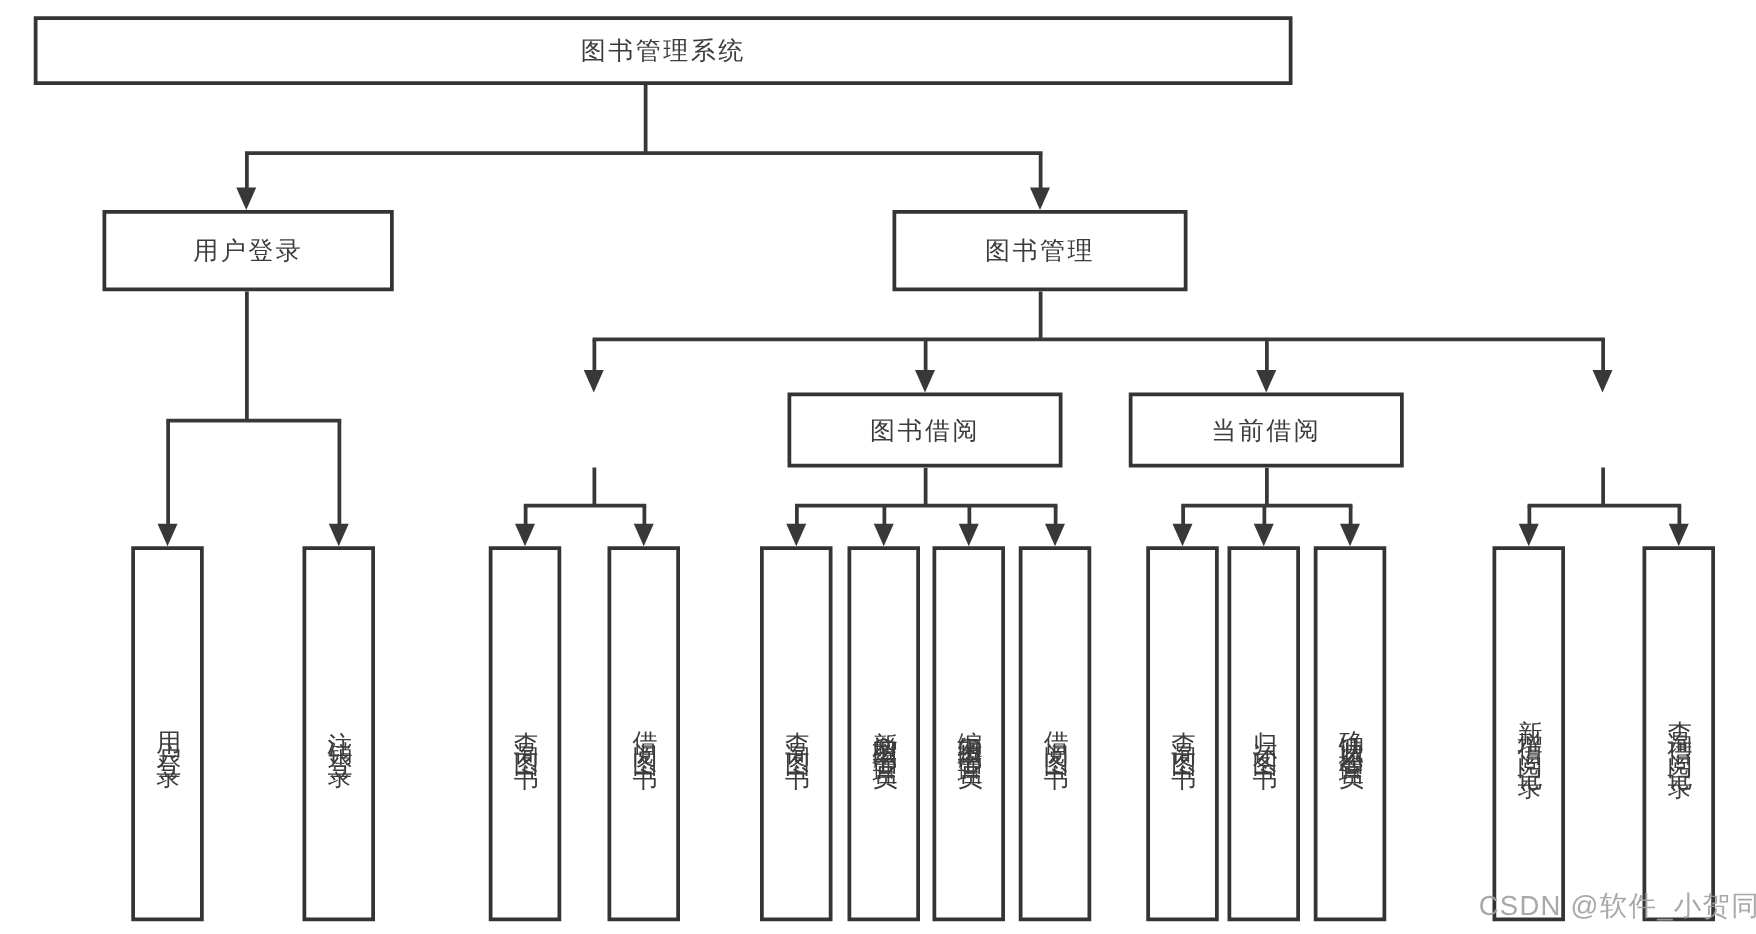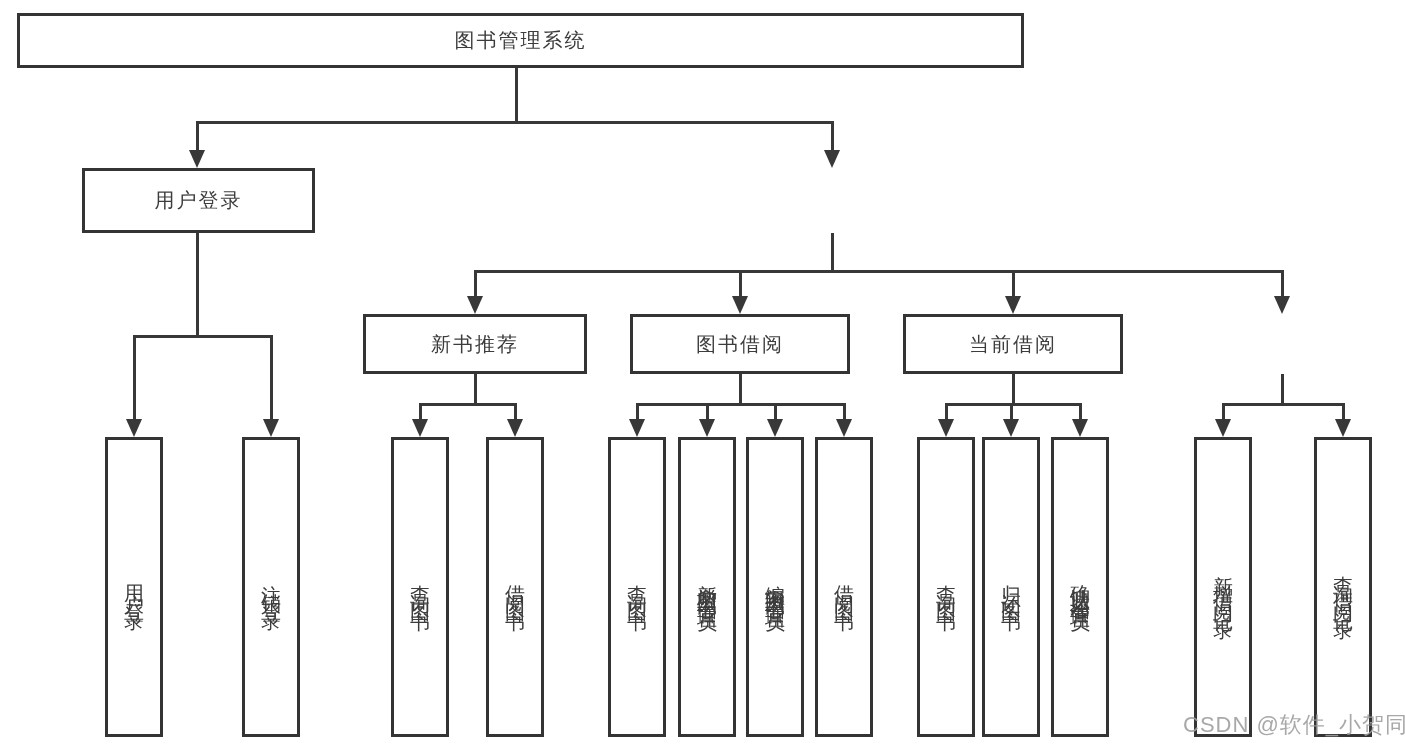--- a/index.html
+++ b/index.html
@@ -53,50 +53,50 @@
     letter-spacing:1px;
     z-index:5;
     white-space:nowrap;
   }
 </style>
 </head>
 <body>
 
 <div id="stage">
 
-  <div class="box" style="left:17px;top:13px;width:1007px;height:55px;">图书管理系统</div>
+  <div class="box" style="left:27px;top:13px;width:1007px;height:55px;">图书管理系统</div>
 
   <div class="vline" style="left:515px;top:68px;height:55px;"></div>
   <div class="hline" style="left:196px;top:121px;width:638px;"></div>
   <div class="vline" style="left:196px;top:123px;height:31px;"></div>
   <div class="arrow" style="left:189px;top:150px;"></div>
   <div class="vline" style="left:831px;top:123px;height:31px;"></div>
   <div class="arrow" style="left:824px;top:150px;"></div>
 
   <div class="box" style="left:82px;top:168px;width:233px;height:65px;">用户登录</div>
+  <div class="box" style="left:714px;top:168px;width:236px;height:65px;">图书管理</div>
 
   <div class="vline" style="left:196px;top:233px;height:104px;"></div>
   <div class="hline" style="left:133px;top:335px;width:140px;"></div>
   <div class="vline" style="left:133px;top:337px;height:84px;"></div>
   <div class="arrow" style="left:126px;top:419px;"></div>
   <div class="vline" style="left:270px;top:337px;height:84px;"></div>
   <div class="arrow" style="left:263px;top:419px;"></div>
 
   <div class="vline" style="left:831px;top:233px;height:39px;"></div>
   <div class="hline" style="left:474px;top:270px;width:810px;"></div>
   <div class="vline" style="left:474px;top:272px;height:26px;"></div>
   <div class="arrow" style="left:467px;top:296px;"></div>
   <div class="vline" style="left:739px;top:272px;height:26px;"></div>
   <div class="arrow" style="left:732px;top:296px;"></div>
   <div class="vline" style="left:1012px;top:272px;height:26px;"></div>
   <div class="arrow" style="left:1005px;top:296px;"></div>
   <div class="vline" style="left:1281px;top:272px;height:26px;"></div>
   <div class="arrow" style="left:1274px;top:296px;"></div>
 
-  <div class="box" style="left:363px;top:314px;width:224px;height:60px;">新书推荐</div>
   <div class="box" style="left:630px;top:314px;width:220px;height:60px;">图书借阅</div>
   <div class="box" style="left:903px;top:314px;width:220px;height:60px;">当前借阅</div>
 
   <div class="vline" style="left:474px;top:374px;height:31px;"></div>
   <div class="hline" style="left:419px;top:403px;width:98px;"></div>
   <div class="vline" style="left:419px;top:405px;height:16px;"></div>
   <div class="arrow" style="left:412px;top:419px;"></div>
   <div class="vline" style="left:514px;top:405px;height:16px;"></div>
   <div class="arrow" style="left:507px;top:419px;"></div>
 

